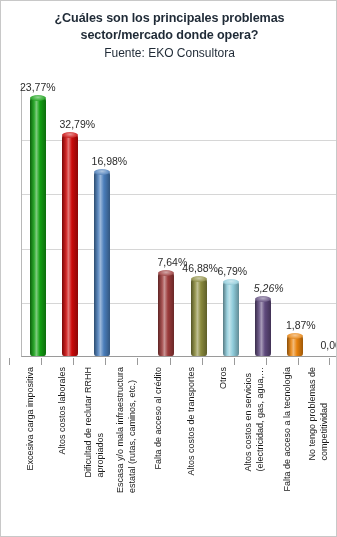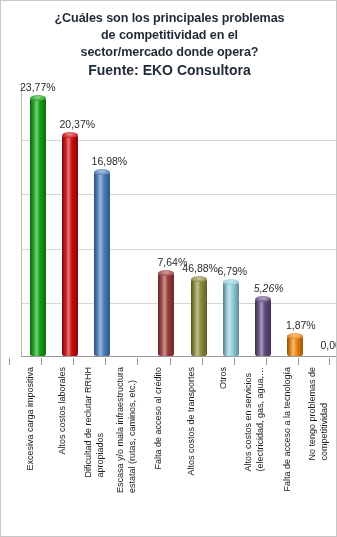--- a/index.html
+++ b/index.html
@@ -31,22 +31,22 @@
   }
   .title-line {
     font-size: 12.6px;
     font-weight: bold;
     color: #1f2a36;
     line-height: 17px;
     letter-spacing: -0.1px;
     white-space: nowrap;
   }
   #subtitle {
-    font-size: 14px;
-    font-weight: bold;
+    font-size: 12px;
+    font-weight: normal;
     color: #1f2a36;
     margin-top: 3px;
     line-height: 12px;
   }
 
   
   #plot-area {
     position: absolute;
     left: 8px;
     top: 85px;
@@ -137,21 +137,20 @@
   }
   .cat-text > div { white-space: nowrap; }
 </style>
 </head>
 <body>
 
 <div id="chart-frame">
 
   <div id="title-block">
     <div class="title-line">¿Cuáles son los principales problemas</div>
-    <div class="title-line">de competitividad en el</div>
     <div class="title-line">sector/mercado donde opera?</div>
     <div id="subtitle">Fuente: EKO Consultora</div>
   </div>
 
   <div id="plot-area">
     <div id="gridlines-layer">
         <div class="gridline" style="top: 216.8px;"></div>
         <div class="gridline" style="top: 162.6px;"></div>
         <div class="gridline" style="top: 108.4px;"></div>
         <div class="gridline" style="top: 54.2px;"></div>
@@ -160,21 +159,21 @@
         <div class="bar-slot" style="left: 0px; width: 32.1px;">
           <div class="bar-cyl" style="height: 257.667px; background: linear-gradient(to right, rgb(11, 96, 11) 0%, rgb(46, 171, 46) 26%, rgb(125, 203, 125) 40%, rgb(18, 160, 18) 62%, rgb(12, 109, 12) 100%);">
             <div class="cap" style="background: radial-gradient(at 50% 38%, rgb(148, 212, 148) 0%, rgb(61, 177, 61) 55%, rgb(14, 125, 14) 100%);"></div>
           </div>
           <div class="bar-label" style="bottom: 262.667px; left: -2px; transform: none;">23,77%</div>
         </div>
         <div class="bar-slot" style="left: 32.1px; width: 32.1px;">
           <div class="bar-cyl" style="height: 220.811px; background: linear-gradient(to right, rgb(122, 6, 6) 0%, rgb(210, 39, 39) 26%, rgb(227, 120, 120) 40%, rgb(204, 10, 10) 62%, rgb(139, 7, 7) 100%);">
             <div class="cap" style="background: radial-gradient(at 50% 38%, rgb(232, 145, 145) 0%, rgb(213, 54, 54) 55%, rgb(159, 8, 8) 100%);"></div>
           </div>
-          <div class="bar-label" style="bottom: 225.811px; transform: translateX(-30%);">20,37%</div>
+          <div class="bar-label" style="bottom: 225.811px; transform: translateX(-30%);">32,79%</div>
         </div>
         <div class="bar-slot" style="left: 64.2px; width: 32.1px;">
           <div class="bar-cyl" style="height: 184.063px; background: linear-gradient(to right, rgb(44, 76, 112) 0%, rgb(96, 141, 195) 26%, rgb(155, 184, 218) 40%, rgb(74, 126, 187) 62%, rgb(50, 86, 127) 100%);">
             <div class="cap" style="background: radial-gradient(at 50% 38%, rgb(174, 197, 224) 0%, rgb(107, 149, 199) 55%, rgb(58, 98, 146) 100%);"></div>
           </div>
           <div class="bar-label" style="bottom: 189.063px; transform: translateX(-30%);">16,98%</div>
         </div>
         <div class="bar-slot" style="left: 128.4px; width: 32.1px;">
           <div class="bar-cyl" style="height: 82.8176px; background: linear-gradient(to right, rgb(94, 35, 35) 0%, rgb(168, 83, 83) 26%, rgb(201, 147, 147) 40%, rgb(156, 59, 59) 62%, rgb(106, 40, 40) 100%);">
             <div class="cap" style="background: radial-gradient(at 50% 38%, rgb(210, 167, 167) 0%, rgb(174, 94, 94) 55%, rgb(122, 46, 46) 100%);"></div>

